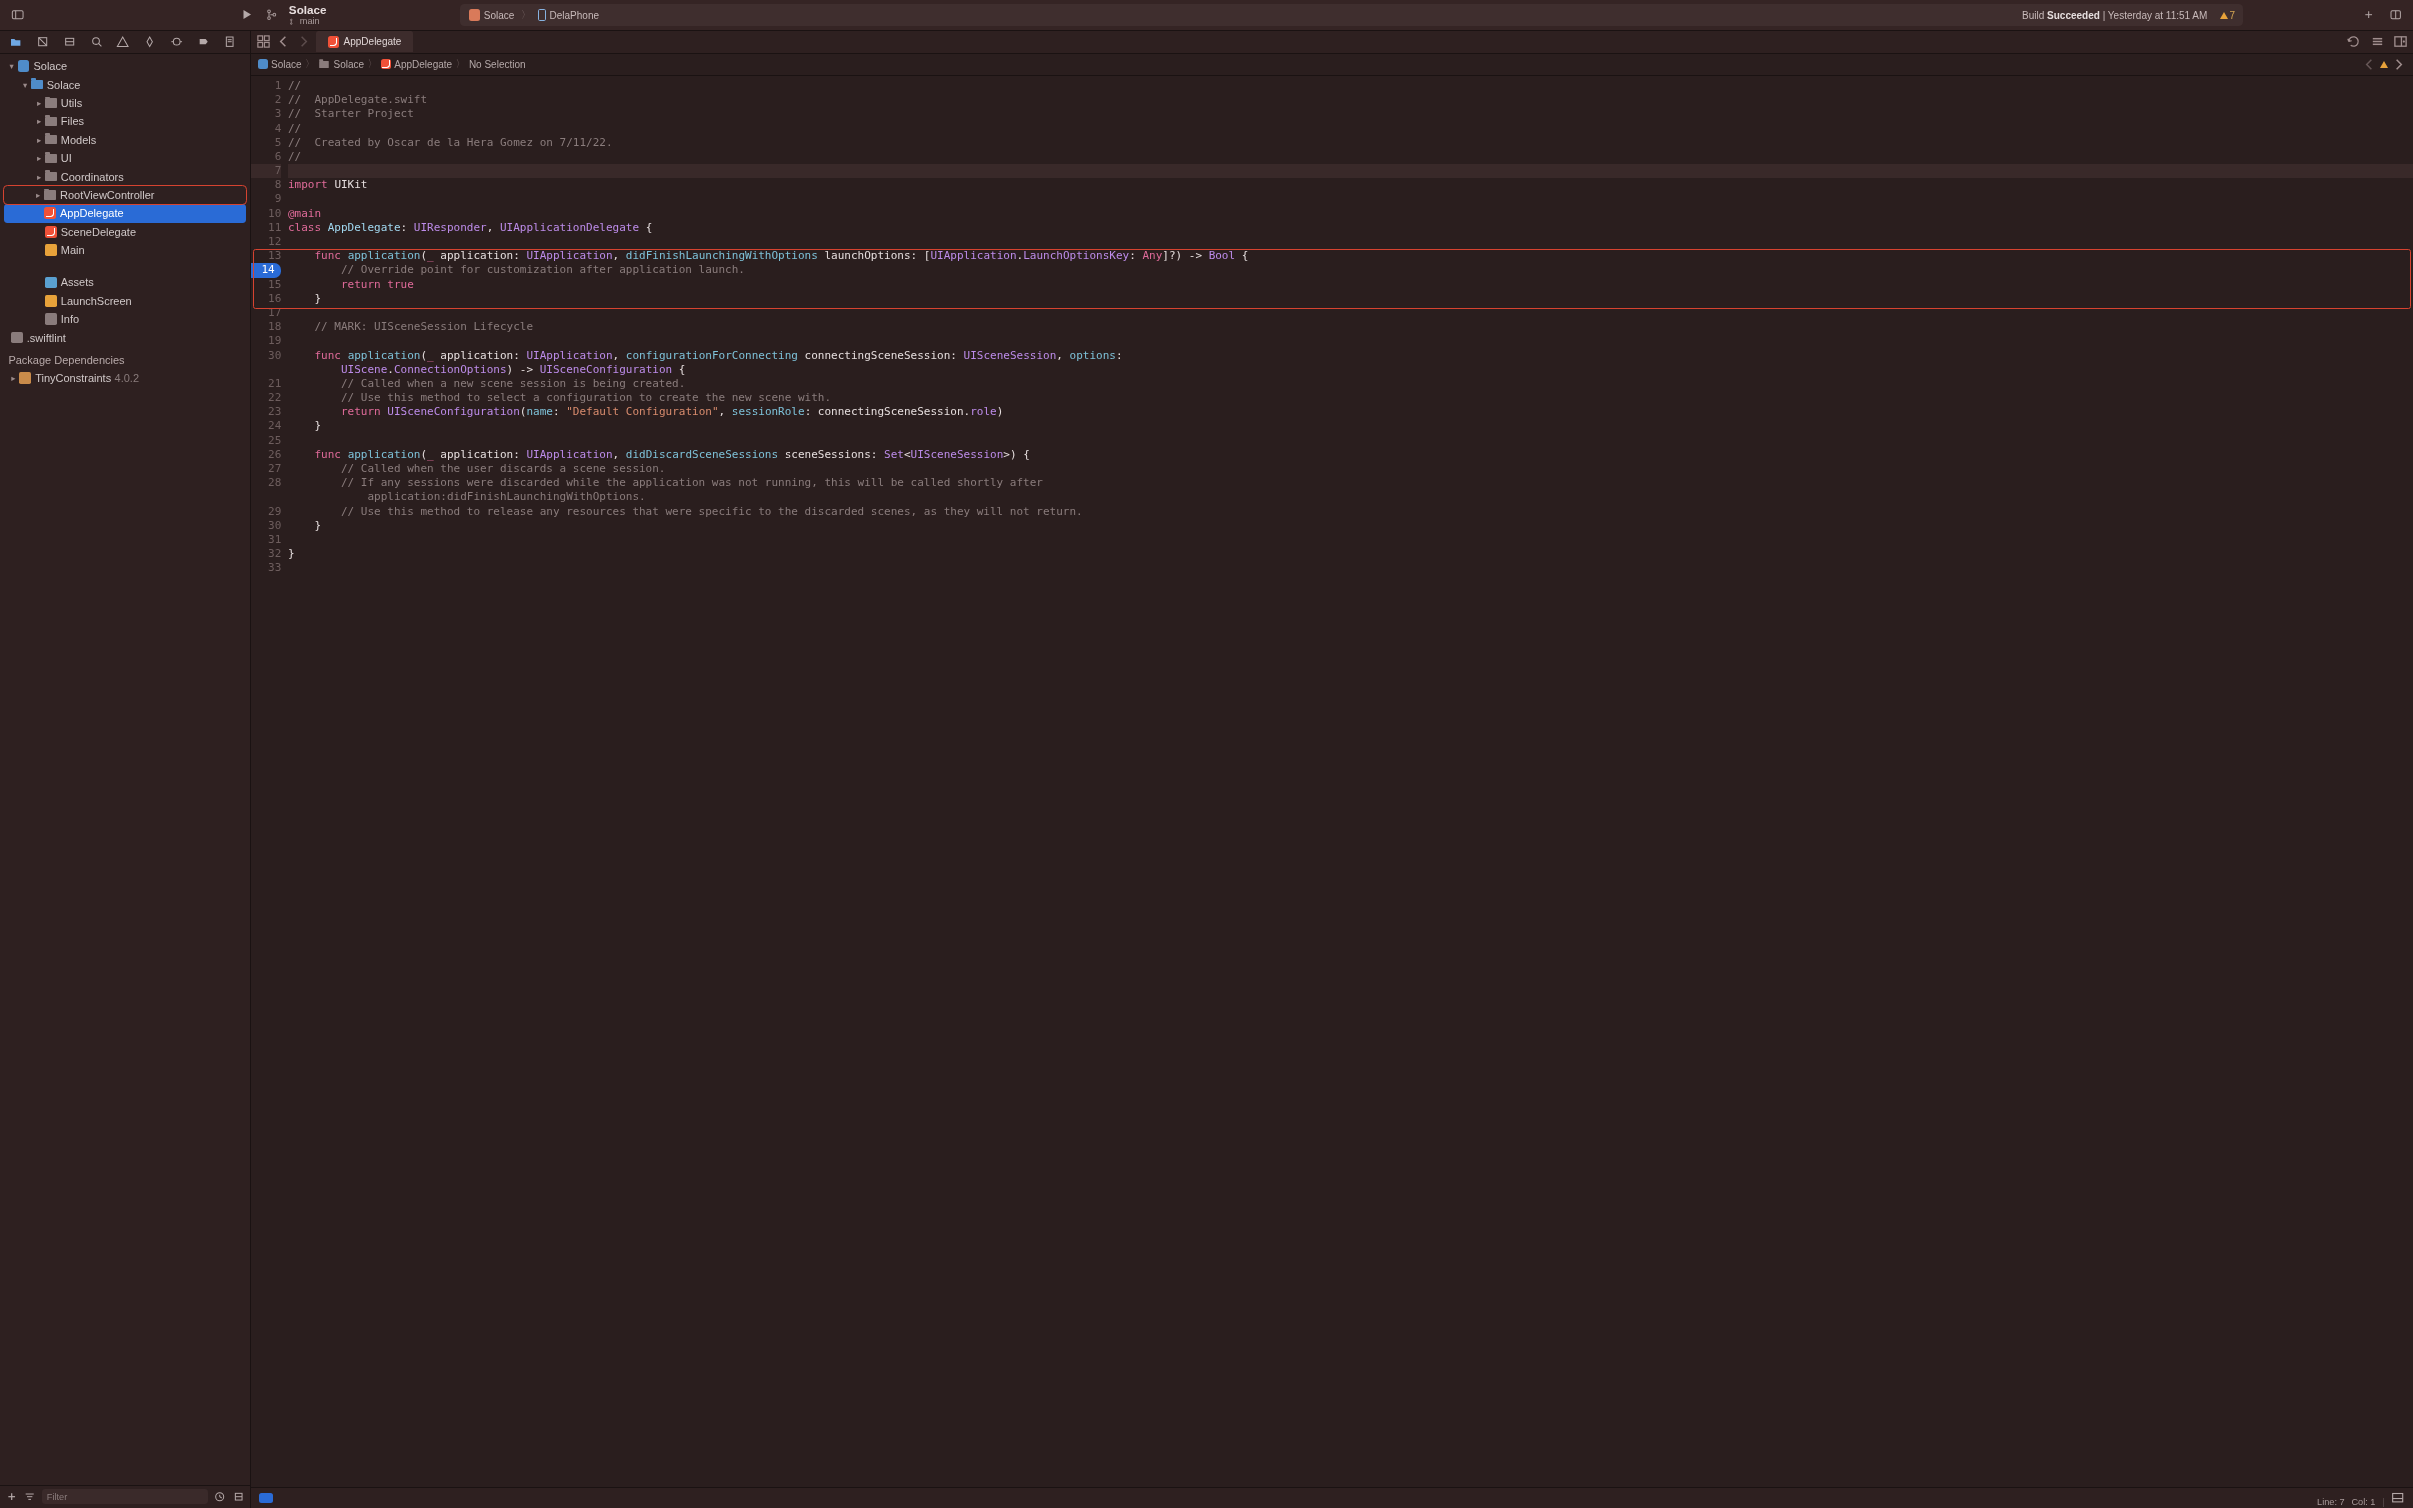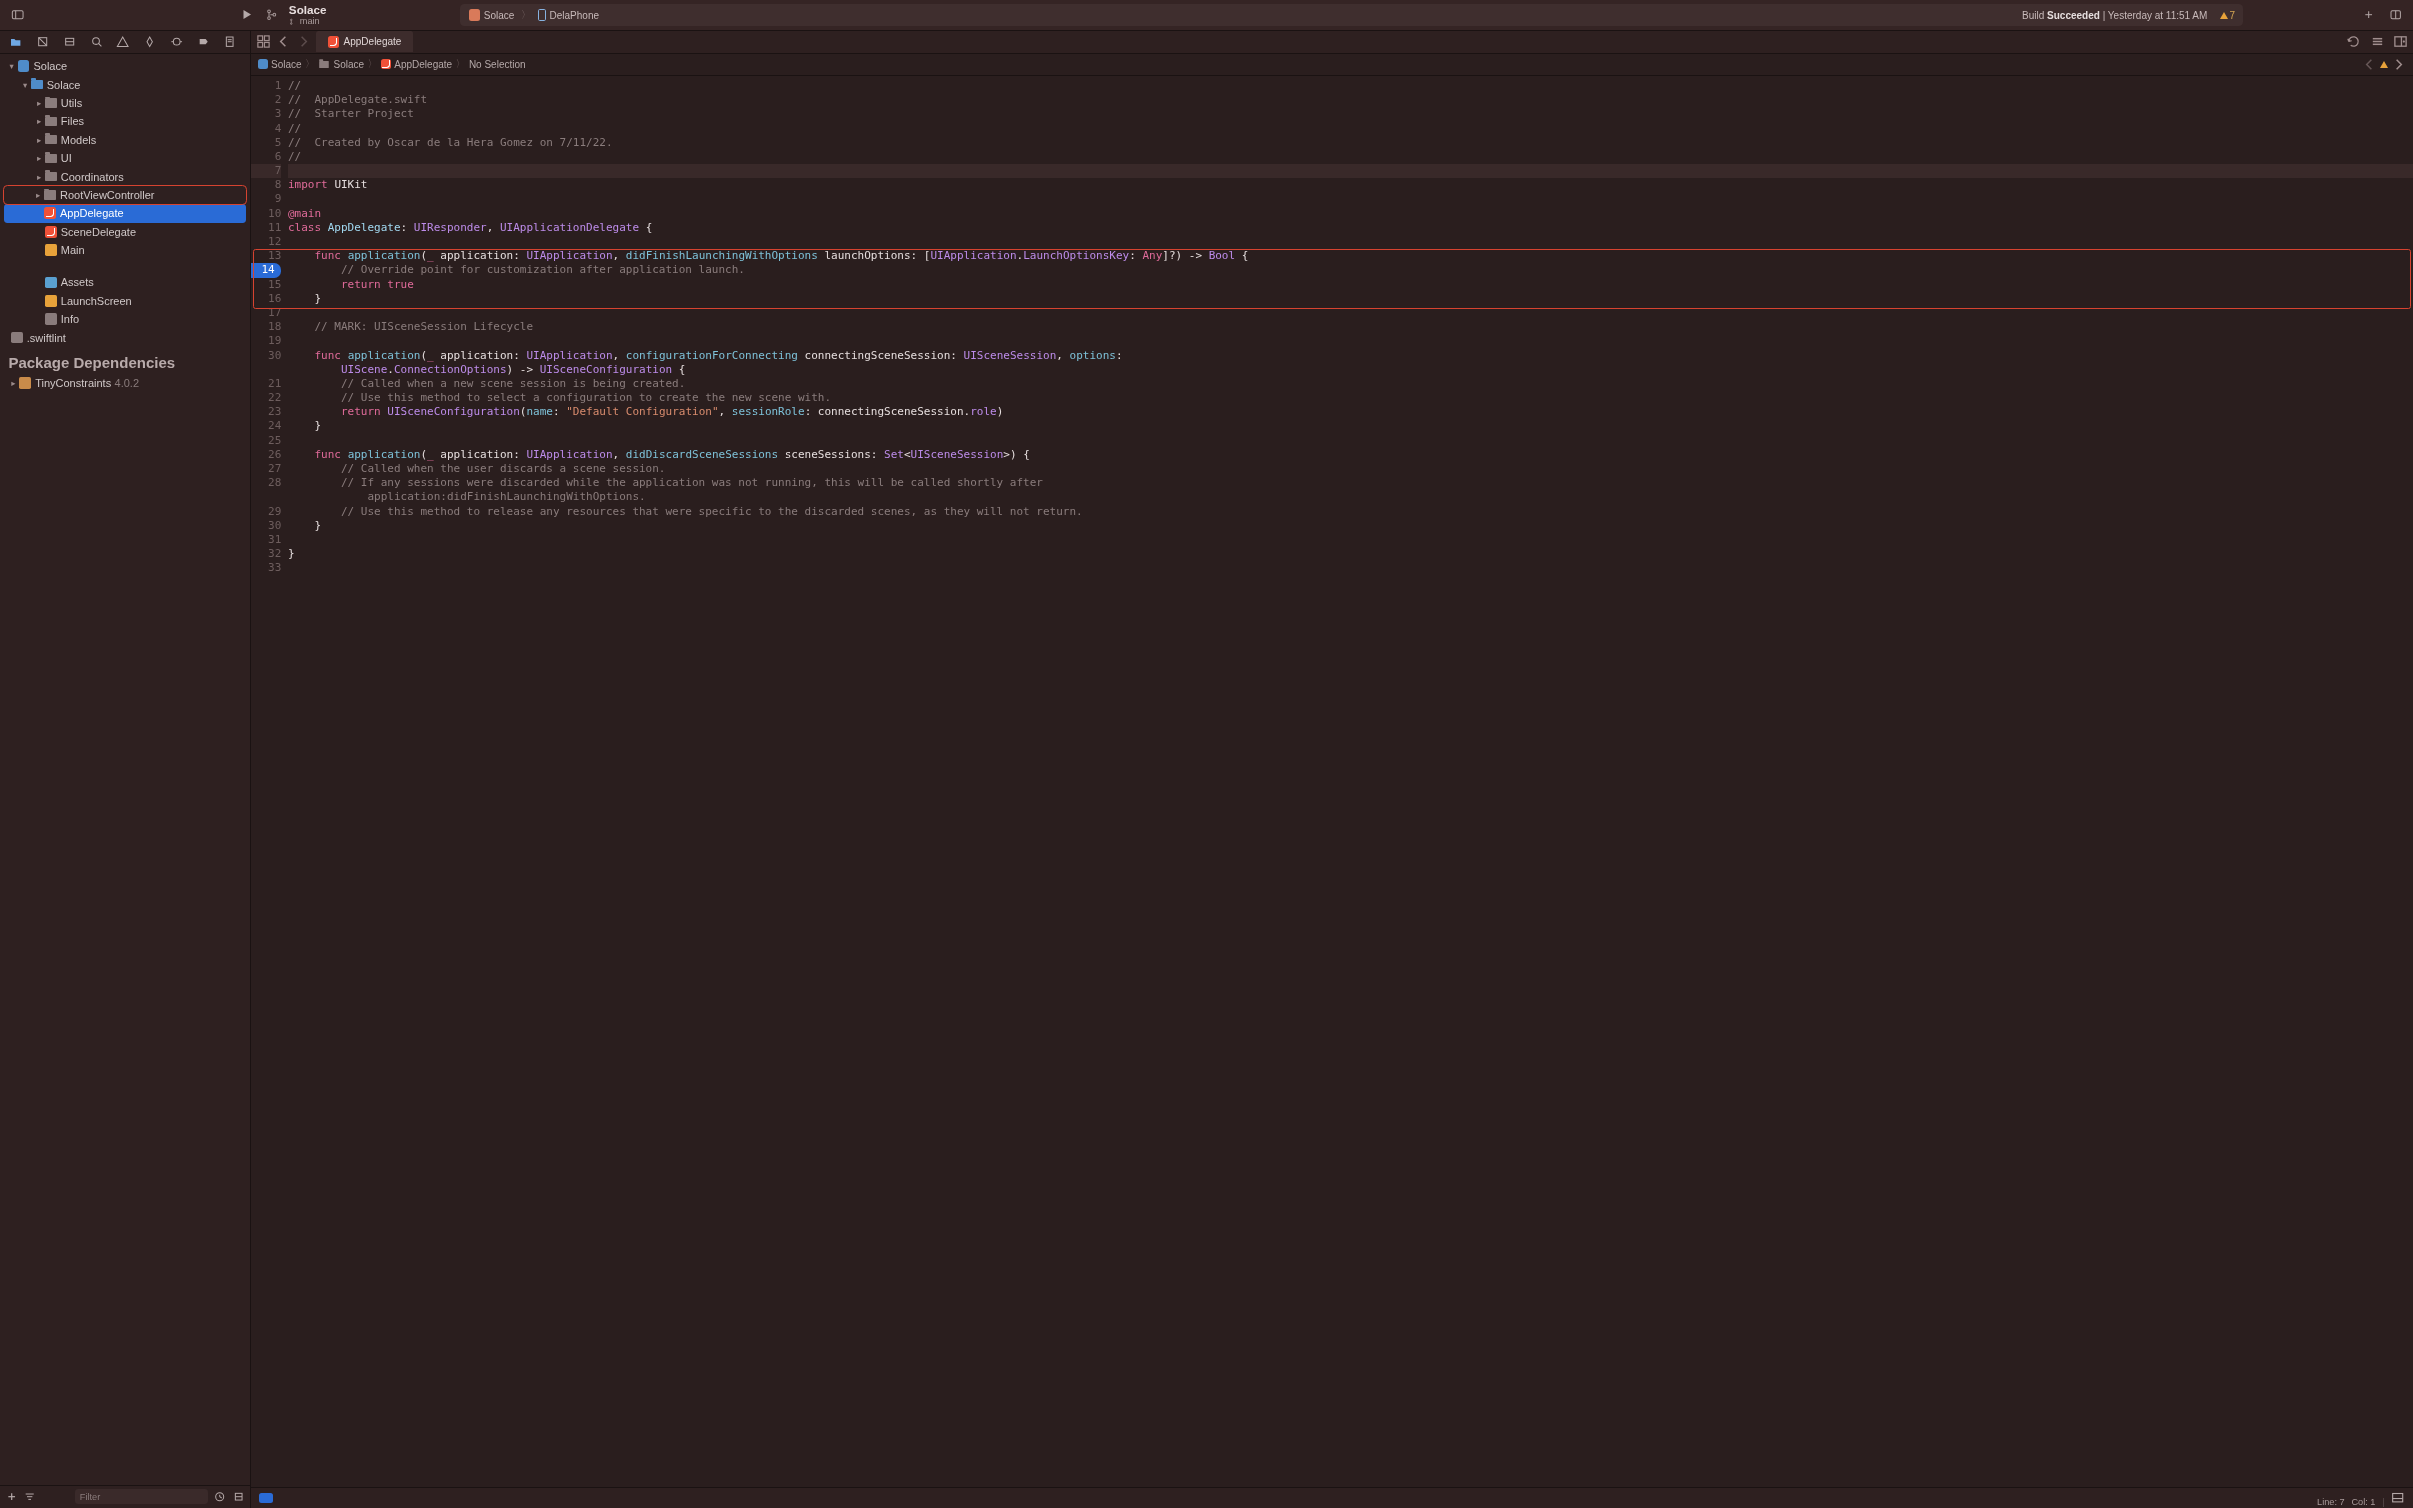--- a/index.html
+++ b/index.html
@@ -106,42 +106,41 @@
   border-radius: 3.4px;
   margin: 0 4.2px;
 }
 .row.hl-red {
   outline: 1.7px solid #d64330;
   border-radius: 3.4px;
   margin: 0 4.2px;
 }
 
 .section-label {
-  font-size: 15px; font-weight: 700;
+  font-size: 11px; font-weight: 400;
   color: #b8aaaa;
   padding: 6.7px 8.4px 3.4px 8.4px;
 }
 
 .filter-bar {
   height: 23.5px;
   border-top: 0.8px solid #1a1212;
   background: #2e2020;
   display:flex; align-items:center;
   padding: 0 5px; gap:5px;
 }
 .filter-input {
   flex:1;
   background: #3a2a2a;
   border: none;
   border-radius: 3.4px;
   height: 15px;
   padding: 0 5px;
   color: #c8baba;
   font-size: 9.2px;
-  margin-left: 33px;
 }
 .filter-input::placeholder { color:#8a7c7c; }
 
 
 .editor {
   flex: 1;
   display:flex;
   flex-direction: column;
   background: #2a1e1e;
 }

